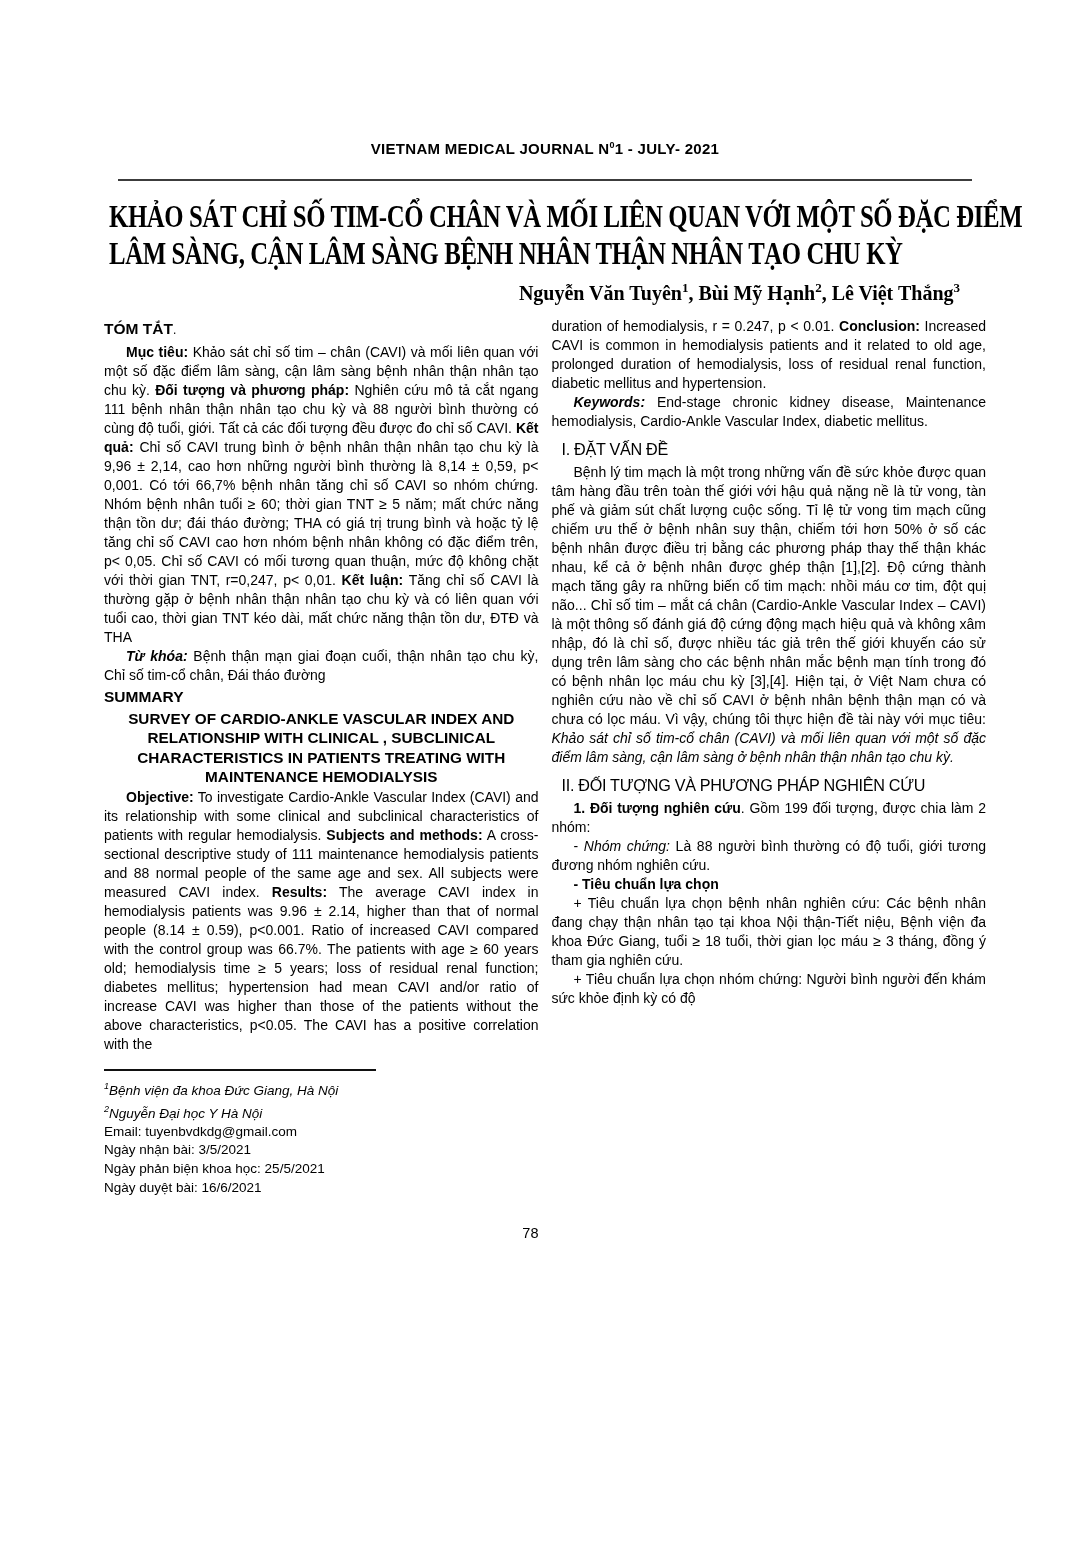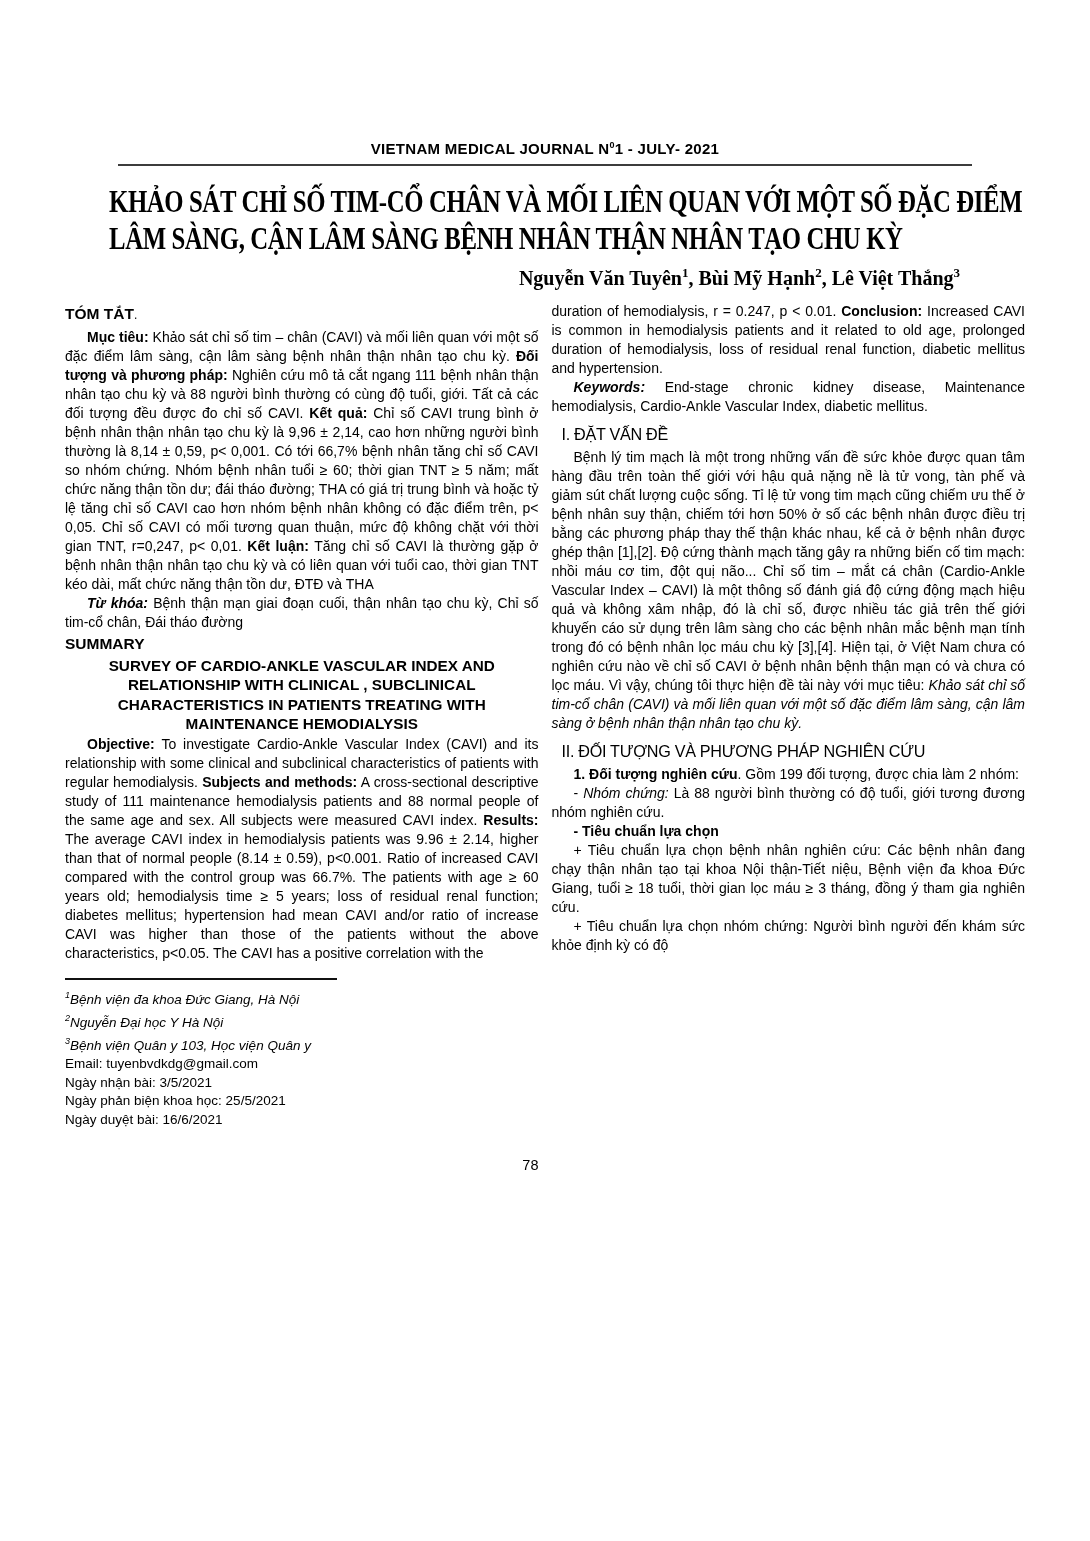--- a/index.html
+++ b/index.html
@@ -14,21 +14,21 @@
     box-sizing: border-box;
   }
   
   .journal-header {
     margin: 136px 118px 16px;
     text-align: center;
     font-weight: bold;
     font-size: 15px;
     line-height: 18px;
     letter-spacing: 0.3px;
-    padding-bottom: 6px;
+    padding-bottom: 21px;
     border-bottom: 2.5px solid #3c3c3c;
   }
   .journal-header sup { font-size: 9px; }
   
   .article-title {
     margin-top: 17px;
     text-align: left;
     font-family: "Liberation Serif", serif;
     font-weight: bold;
     font-size: 31px;
@@ -47,21 +47,21 @@
     font-family: "Liberation Serif", serif;
     font-weight: bold;
     font-size: 20px;
     line-height: 26px;
   }
   .authors sup { font-size: 13px; }
   
   .columns {
     display: flex;
     gap: 13px;
-    margin: 11px 65px 0;
+    margin: 11px 104px 0;
   }
   .col {
     flex: 1;
     min-width: 0;
     font-size: 14px;
     line-height: 19px;
     text-align: justify;
   }
   p { margin: 0; }
   .ind { text-indent: 22px; }
@@ -138,21 +138,20 @@
 
       <div class="summary-title">SURVEY OF CARDIO-ANKLE VASCULAR INDEX AND RELATIONSHIP WITH CLINICAL , SUBCLINICAL CHARACTERISTICS IN PATIENTS TREATING WITH MAINTENANCE HEMODIALYSIS</div>
 
       <p class="ind"><span class="b">Objective:</span><span> To investigate Cardio-Ankle Vascular Index (CAVI) and its relationship with some clinical and subclinical characteristics of patients with regular hemodialysis. </span><span class="b">Subjects and methods:</span><span> A cross-sectional descriptive study of 111 maintenance hemodialysis patients and 88 normal people of the same age and sex. All subjects were measured CAVI index. </span><span class="b">Results:</span><span> The average CAVI index in hemodialysis patients was 9.96 ± 2.14, higher than that of normal people (8.14 ± 0.59), p&lt;0.001. Ratio of increased CAVI compared with the control group was 66.7%. The patients with age ≥ 60 years old; hemodialysis time ≥ 5 years; loss of residual renal function; diabetes mellitus; hypertension had mean CAVI and/or ratio of increase CAVI was higher than those of the patients without the above characteristics, p&lt;0.05. The CAVI has a positive correlation with the</span></p>
 
       <div class="fn-divider"></div>
 
       <div>
         <p class="fn i"><sup>1</sup><span>Bệnh viện đa khoa Đức Giang, Hà Nội</span></p>
         <p class="fn i"><sup>2</sup><span>Nguyễn Đại học Y Hà Nội</span></p>
-        <p class="fn i"><sup>3</sup><span>Bệnh viện Quân y 103, Học viện Quân y</span></p>
         <p class="fn">Email: tuyenbvdkdg@gmail.com</p>
         <p class="fn">Ngày nhận bài: 3/5/2021</p>
         <p class="fn">Ngày phản biện khoa học: 25/5/2021</p>
         <p class="fn">Ngày duyệt bài: 16/6/2021</p>
       </div>
 
       <div class="page-number">78</div>
     </section>
 
     <section class="col">

